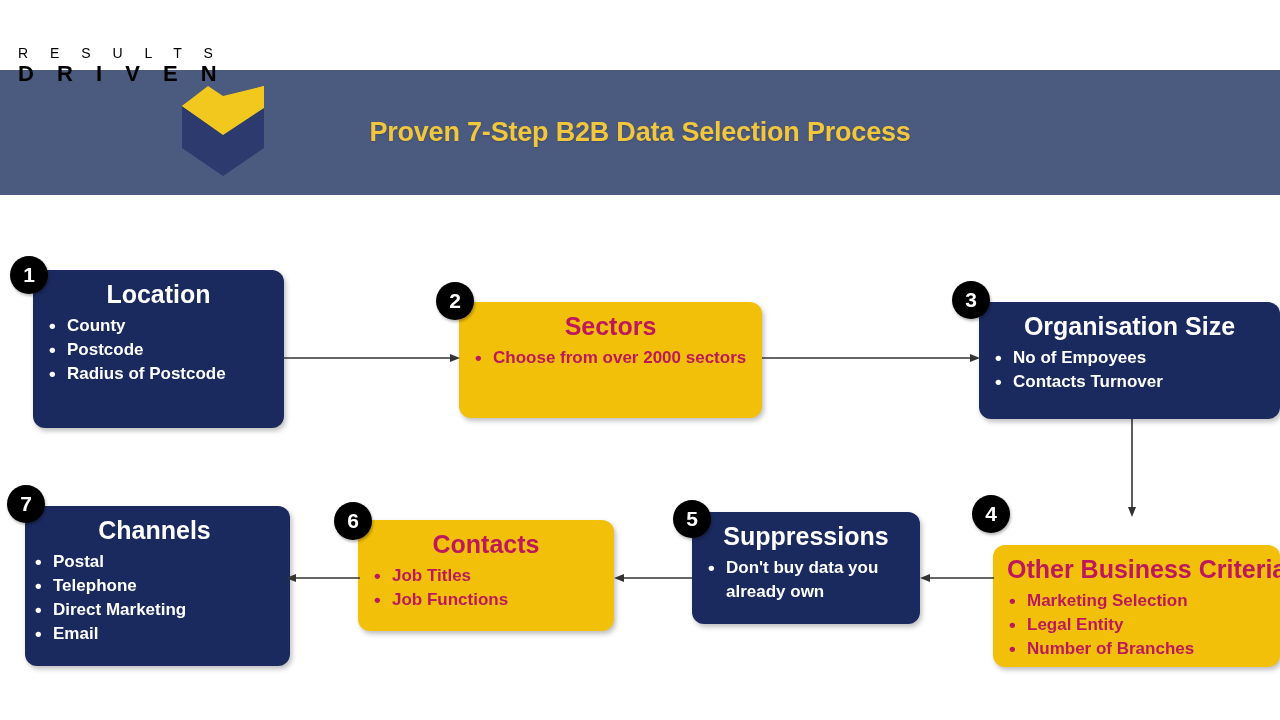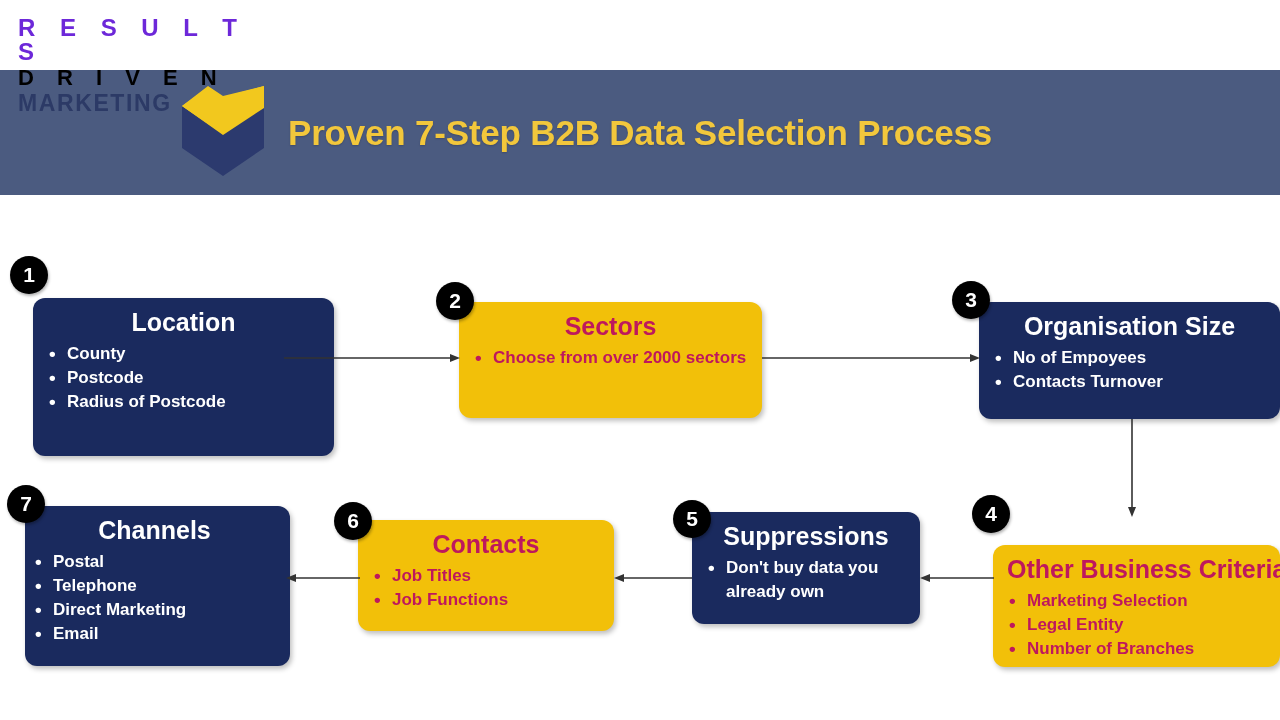--- a/index.html
+++ b/index.html
@@ -17,37 +17,37 @@
     background: #4b5b80;
     display: flex; align-items: center;
   }
   .logo-wrap {
     position: absolute; left: 18px; top: 18px;
     width: 262px; height: 94px;
     display: flex; align-items: center;
   }
   .logo-text { display: flex; flex-direction: column; justify-content: center; gap: 3px; }
   .logo-l1 {
-    font-size: 24px; font-weight: 700; letter-spacing: 9px;
-    color: #6d28d9; line-height: 1;
+    font-size: 14px; font-weight: 400; letter-spacing: 9px;
+    color: #000000; line-height: 1;
   }
   .logo-l2 {
     font-size: 22px; font-weight: 700; letter-spacing: 8.5px;
     color: #000000; line-height: 1;
   }
   .logo-l3 {
     font-size: 23px; font-weight: 800; letter-spacing: 1.6px;
     color: #2c3a66; line-height: 1;
   }
   .logo-mark { position: absolute; left: 182px; top: 86px; }
 
   .header-title {
     position: absolute; left: 0; top: 70px; width: 1280px; height: 125px;
     display: flex; align-items: center; justify-content: center;
-    font-size: 35px; font-weight: 800; color: #f2c73c;
+    font-size: 27px; font-weight: 800; color: #f2c73c;
     letter-spacing: -0.2px;
     text-shadow: 0 1px 2px rgba(0,0,0,.18);
   }
 
   
   .box {
     position: absolute;
     border-radius: 12px;
     padding: 10px 14px 12px 14px;
     box-shadow: 2px 3px 5px rgba(0,0,0,.25);
@@ -85,21 +85,20 @@
 <body>
 
 <div id="stage">
 
   <div class="header"></div>
 
   <div class="logo-wrap">
     <div class="logo-text">
       <div class="logo-l1">R E S U L T S</div>
       <div class="logo-l2">D R I V E N</div>
-      <div class="logo-l3">MARKETING</div>
     </div>
   </div>
 
   <div class="logo-mark">
     <svg width="82" height="90" viewBox="0 0 82 90">
       <polygon points="0,20 0,62 41,90 82,62 82,20 41,48" fill="#2c3a6e"></polygon>
       <polygon points="0,20 26,0 41,10 82,0 82,20 41,48" fill="#f2c81e"></polygon>
       <polygon points="0,20 26,2 41,11 82,0 82,22 41,49" fill="#f2c81e"></polygon>
     </svg>
   </div>
@@ -141,21 +140,21 @@
     </svg>
   </div>
 
   <div class="conn" style="left:286px; top:568px;">
     <svg width="74" height="20" viewBox="0 0 74 20">
       <line x1="74" y1="10" x2="8" y2="10" stroke="#333" stroke-width="1.6"></line>
       <polygon points="0,10 10,6 10,14" fill="#333"></polygon>
     </svg>
   </div>
 
-  <div class="box navy" style="left:33px; top:298px; width:301px; height:158px;">
+  <div class="box navy" style="left:33px; top:270px; width:251px; height:158px;">
     <div class="box-title">Location</div>
     <ul>
       <li>County</li>
       <li>Postcode</li>
       <li>Radius of Postcode</li>
     </ul>
   </div>
   <div class="badge" style="left:10px; top:256px;">1</div>
 
   <div class="box gold" style="left:459px; top:302px; width:303px; height:116px;">

